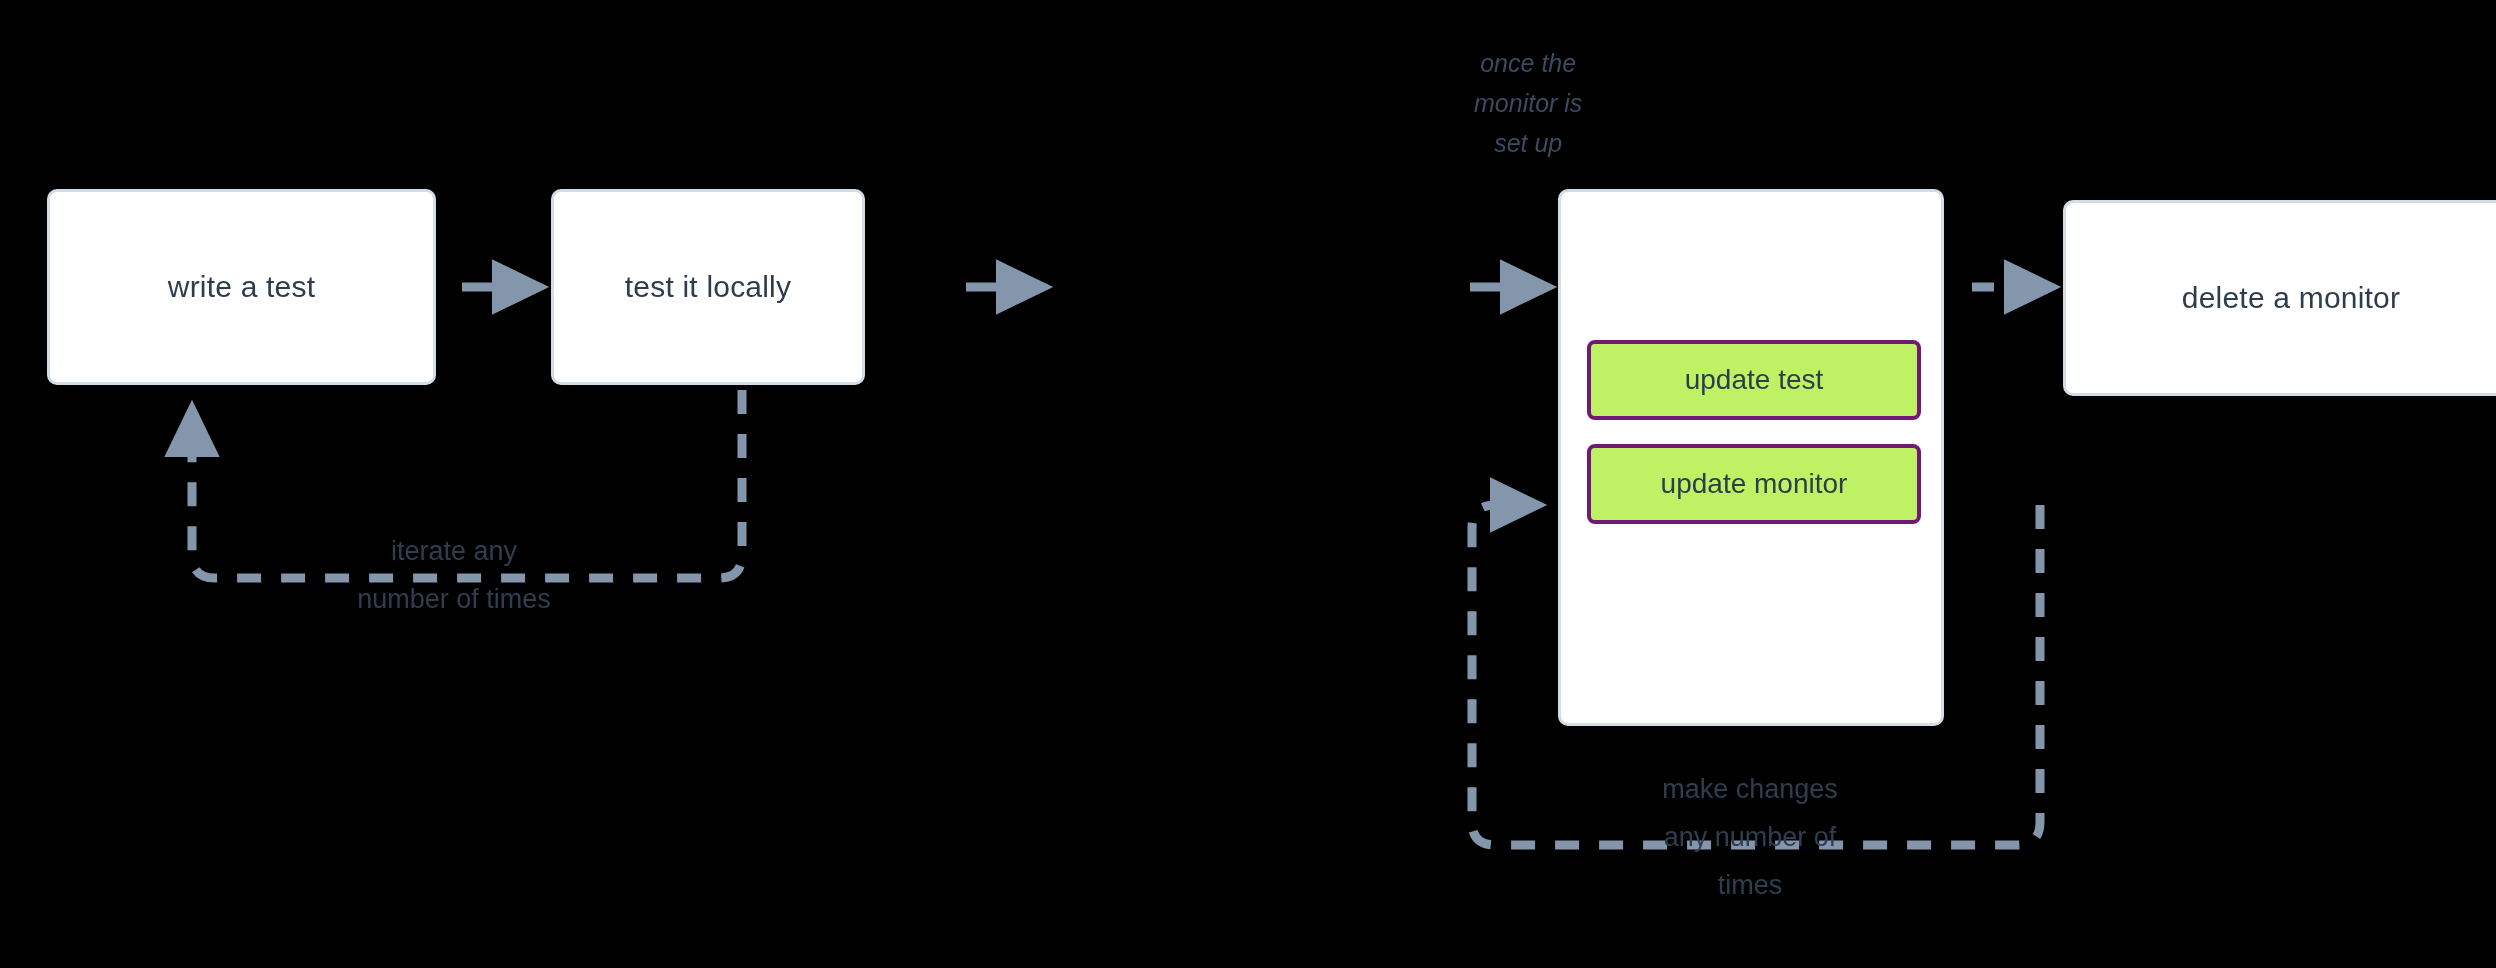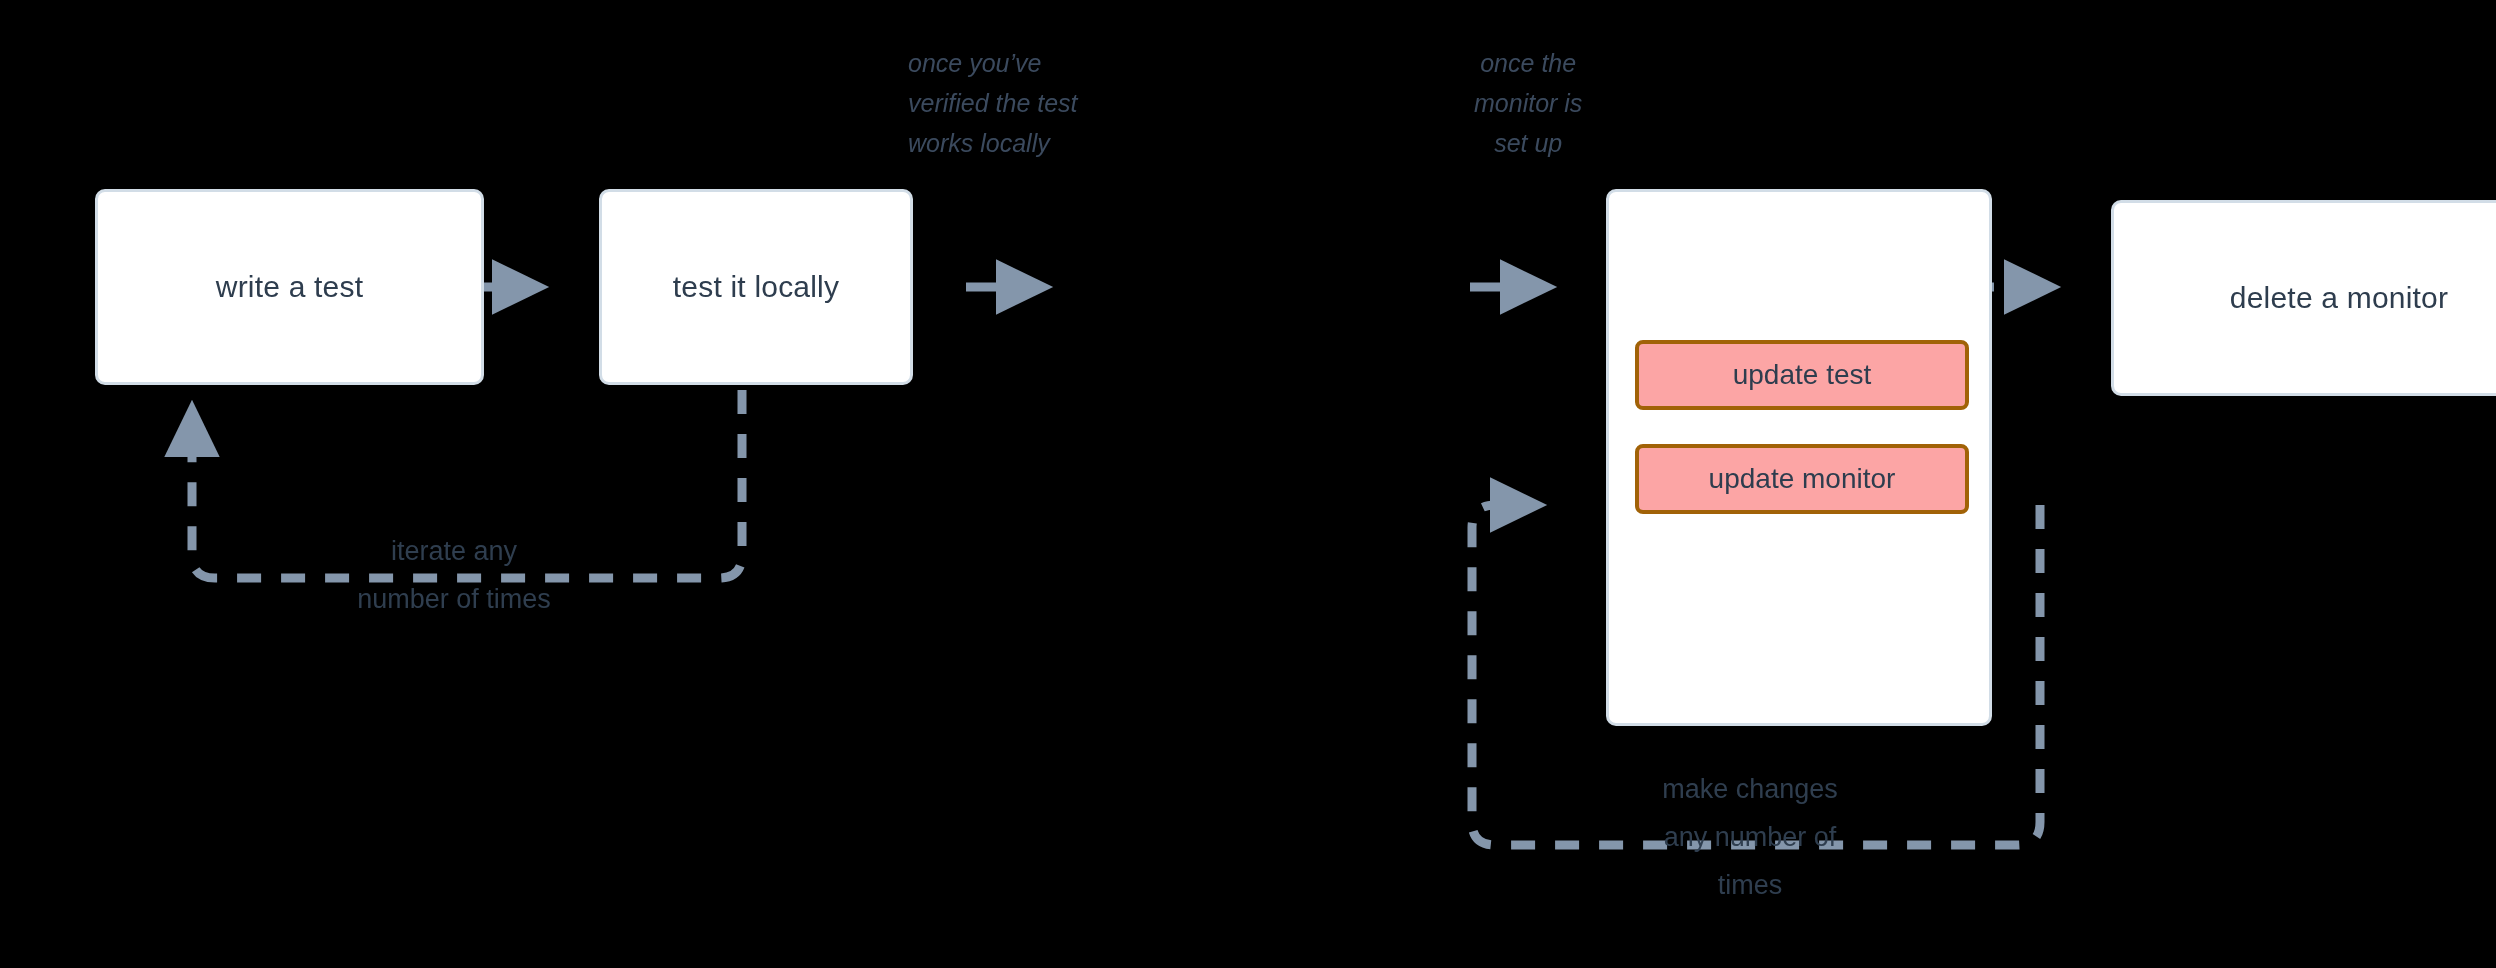--- a/index.html
+++ b/index.html
@@ -22,21 +22,20 @@
     width: 2496px;
     height: 968px;
     pointer-events: none;
   }
   .node {
     position: absolute;
     background: #ffffff;
     border: 3px solid #d2dde7;
     border-radius: 10px;
     box-sizing: border-box;
-    margin-left: 48px;
   }
   .node-label {
     position: absolute;
     left: 0;
     right: 0;
     text-align: center;
     color: #2e3d4e;
     font-size: 30px;
     font-family: "Liberation Sans", sans-serif;
     letter-spacing: 0.2px;
@@ -52,23 +51,23 @@
   #node-manage      { left: 1558px; top: 189px; width: 386px;  height: 537px; }
   #node-delete      { left: 2063px; top: 200px; width: 456px;  height: 196px; }
 
   #node-manage .node-label {
     top: 76px;
   }
   .sub-btn {
     position: absolute;
     left: 26px;
     width: 334px;
-    height: 70px;
-    background: #fca5a5;
-    border: 4px solid #a16207;
+    height: 80px;
+    background: #bef264;
+    border: 4px solid #701a75;
     border-radius: 8px;
     box-sizing: border-box;
   }
   .sub-btn span {
     position: absolute;
     left: 0; right: 0;
     top: 50%;
     transform: translateY(-50%);
     text-align: center;
     color: #2e3d4e;
@@ -158,23 +157,20 @@
     <div class="sub-btn" id="sub-update-monitor">
       <span>update monitor</span>
     </div>
 
   </div>
 
   <div class="node node-simple" id="node-delete">
     <div class="node-label">delete a monitor</div>
   </div>
 
-  <div class="annot" id="annot-verify">once you’ve
-verified the test
-works locally</div>
 
   <div class="annot" id="annot-setup">once the
 monitor is
 set up</div>
 
   <div class="loop-label" id="label-iterate">iterate any
 number of times</div>
 
   <div class="loop-label" id="label-changes">make changes
 any number of

